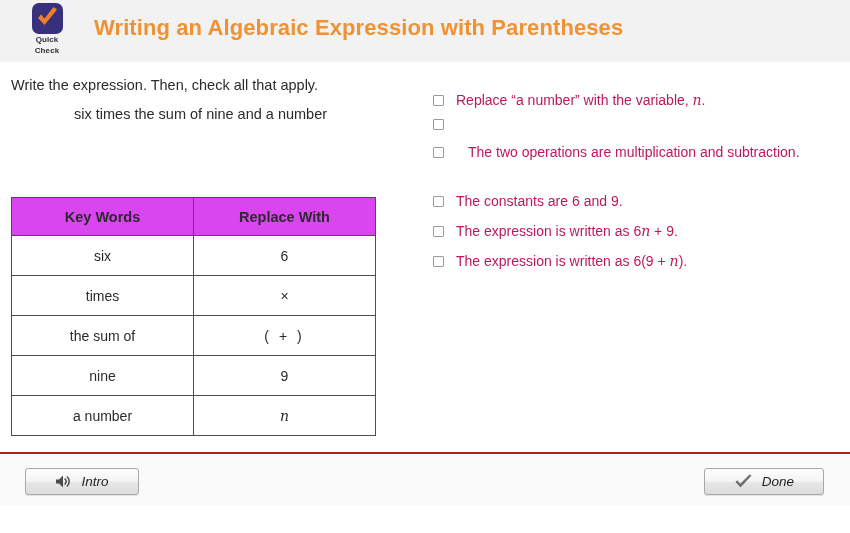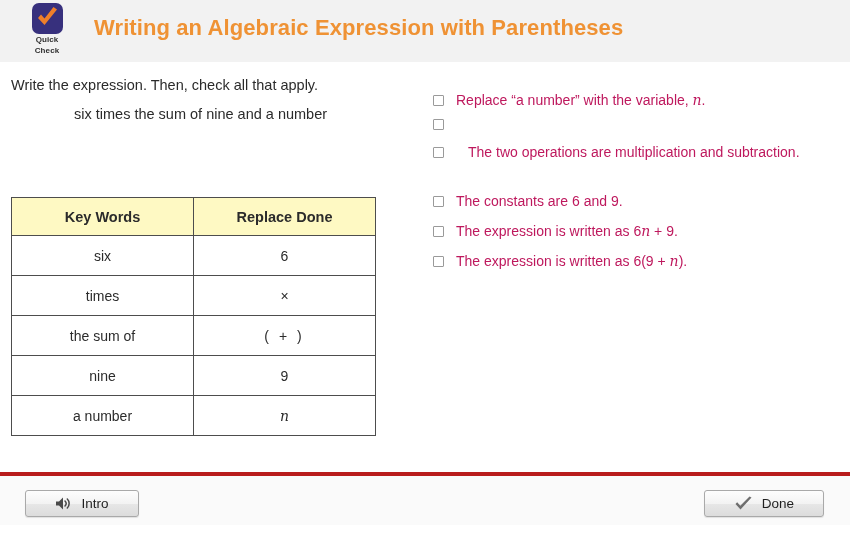--- a/index.html
+++ b/index.html
@@ -108,21 +108,21 @@
   .kw-table th, .kw-table td {
     border: 1px solid #4d4d4d;
     text-align: center;
     font-size: 14px;
     color: #2b2b2b;
     padding: 0;
     height: 40px;
     box-sizing: border-box;
   }
   .kw-table th {
-    background: #fef9c3;
+    background: #d946ef;
     font-weight: bold;
     font-size: 14.5px;
     height: 38px;
   }
   .kw-table td {
     background: #ffffff;
     font-weight: normal;
   }
   .col-a { width: 182px; }
   .col-b { width: 182px; }
@@ -169,26 +169,27 @@
   .opt1 { top: 54px; }
   .opt2 { top: 82px; gap: 12px; }
   .opt3 { top: 131px; }
   .opt4 { top: 161px; }
   .opt5 { top: 191px; }
 
   
   .footer {
     position: absolute;
     left: 0;
-    top: 472px;
+    top: 452px;
     width: 850px;
     height: 53px;
     background: #fafafa;
-    border-top: 4px solid #b91c1c;
-    box-sizing: border-box;
+    border-top: 2px solid #b91c1c;
+    box-sizing: border-box;
+    font-style: italic;
   }
   .btn {
     position: absolute;
     top: 14px;
     height: 27px;
     border: 1px solid #a9a9a9;
     border-radius: 3px;
     background: linear-gradient(to bottom, #fdfdfd 0%, #f3f3f3 50%, #e7e7e7 51%, #dcdcdc 100%);
     display: flex;
     align-items: center;
@@ -237,21 +238,21 @@
 <div class="content">
 
   <div class="left-pane">
     <div class="prompt-line">Write the expression. Then, check all that apply.</div>
     <div class="phrase-line">six times the sum of nine and a number</div>
 
     <table class="kw-table">
       <thead>
         <tr>
           <th class="col-a">Key Words</th>
-          <th class="col-b">Replace Done</th>
+          <th class="col-b">Replace With</th>
         </tr>
       </thead>
       <tbody>
         <tr>
           <td>six</td>
           <td>6</td>
         </tr>
         <tr>
           <td>times</td>
           <td>×</td>

